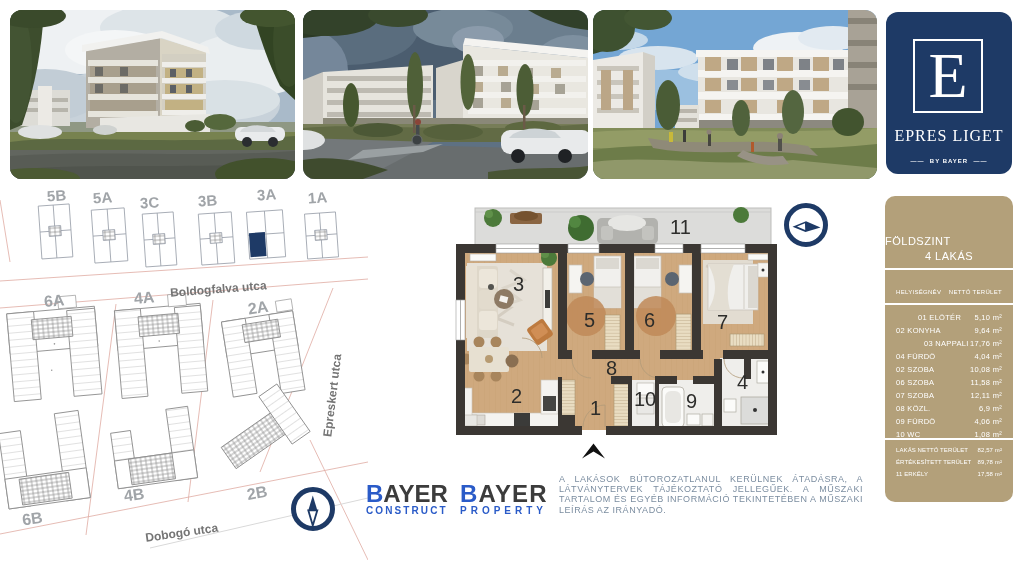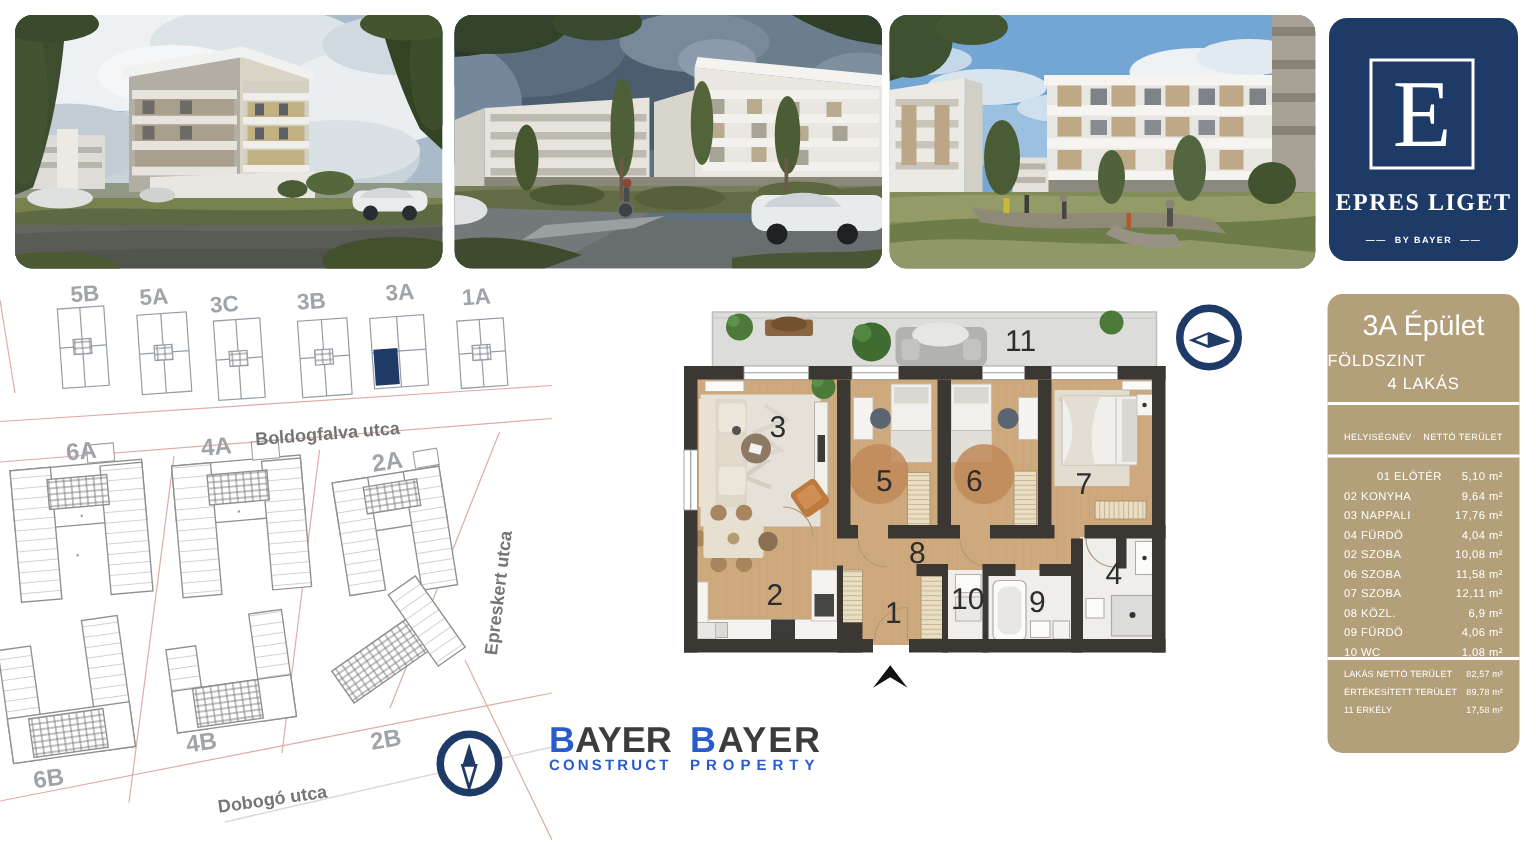--- a/index.html
+++ b/index.html
@@ -210,42 +210,41 @@
   <rect x="185" y="128" width="4" height="13" fill="#52514b"></rect>
   <circle cx="187" cy="126" r="3" fill="#8c8276"></circle>
   <rect x="76" y="122" width="4" height="10" fill="#c8b93a"></rect>
 </svg>
 
 <div class="abs" style="left:886px;top:12px;width:126px;height:162px;background:#1e3a66;border-radius:12px;">
 
   <div class="abs" style="left:27px;top:27px;width:70px;height:74px;border:2px solid #fff;"></div>
   <div class="abs" style="left:27px;top:27px;width:70px;height:74px;color:#fff;font-family:'Liberation Serif',serif;font-size:64px;line-height:74px;text-align:center;">E</div>
 
-  <div class="abs" style="left:0;top:115px;width:126px;text-align:center;color:#fff;font-family:'Liberation Serif',serif;font-size:16px;letter-spacing:1px;font-weight:bold;">EPRES LIGET</div>
+  <div class="abs" style="left:0;top:115px;width:126px;text-align:center;color:#fff;font-family:'Liberation Serif',serif;font-size:16px;letter-spacing:1px;">EPRES LIGET</div>
 
   <div class="abs" style="left:0;top:146px;width:126px;text-align:center;color:#fff;font-size:6px;font-weight:bold;letter-spacing:1px;">——&nbsp;&nbsp;BY BAYER&nbsp;&nbsp;——</div>
 </div>
 
 <div class="abs" style="left:885px;top:196px;width:128px;height:306px;background:#b3a07a;border-radius:10px;color:#fff;">
 
-  <div class="abs" style="left:0;top:11px;width:128px;text-align:center;font-size:19px;">3A Épület</div>
 
   <div class="abs" style="left:0;top:39px;width:128px;font-size:11px;letter-spacing:0.5px;">FÖLDSZINT</div>
   <div class="abs" style="left:0;top:54px;width:128px;text-align:center;font-size:11px;letter-spacing:0.5px;">4 LAKÁS</div>
 
   <div class="abs" style="left:0;top:72px;width:128px;height:2px;background:#fff;"></div>
 
   <div class="abs" style="left:11px;top:93px;font-size:6px;letter-spacing:0.3px;">HELYISÉGNÉV</div>
   <div class="abs" style="right:11px;top:93px;font-size:6px;letter-spacing:0.3px;">NETTÓ TERÜLET</div>
   <div class="abs" style="left:0;top:107px;width:128px;height:2px;background:#fff;"></div>
 
   <div class="abs" style="left:11px;right:11px;top:115px;font-size:7.5px;letter-spacing:0.3px;">
     <div style="height:13px;line-height:13px;position:relative;white-space:nowrap;margin-left:22px;"><span>01 ELÖTÉR</span><span style="position:absolute;right:0;">5,10 m²</span></div>
     <div style="height:13px;line-height:13px;position:relative;white-space:nowrap;"><span>02 KONYHA</span><span style="position:absolute;right:0;">9,64 m²</span></div>
-    <div style="height:13px;line-height:13px;position:relative;white-space:nowrap;"><span>03 NAPPALI</span><span style="position:absolute;right:0;">17,76 m²</span></div>
+    <div style="height:13px;line-height:13px;position:relative;white-space:nowrap;margin-left:28px;"><span>03 NAPPALI</span><span style="position:absolute;right:0;">17,76 m²</span></div>
     <div style="height:13px;line-height:13px;position:relative;white-space:nowrap;"><span>04 FÜRDÖ</span><span style="position:absolute;right:0;">4,04 m²</span></div>
     <div style="height:13px;line-height:13px;position:relative;white-space:nowrap;"><span>02 SZOBA</span><span style="position:absolute;right:0;">10,08 m²</span></div>
     <div style="height:13px;line-height:13px;position:relative;white-space:nowrap;"><span>06 SZOBA</span><span style="position:absolute;right:0;">11,58 m²</span></div>
     <div style="height:13px;line-height:13px;position:relative;white-space:nowrap;"><span>07 SZOBA</span><span style="position:absolute;right:0;">12,11 m²</span></div>
     <div style="height:13px;line-height:13px;position:relative;white-space:nowrap;"><span>08 KÖZL.</span><span style="position:absolute;right:0;">6,9 m²</span></div>
     <div style="height:13px;line-height:13px;position:relative;white-space:nowrap;"><span>09 FÜRDÖ</span><span style="position:absolute;right:0;">4,06 m²</span></div>
     <div style="height:13px;line-height:13px;position:relative;white-space:nowrap;"><span>10 WC</span><span style="position:absolute;right:0;">1,08 m²</span></div>
   </div>
 
   <div class="abs" style="left:0;top:242px;width:128px;height:2px;background:#fff;"></div>
@@ -689,14 +688,17 @@
 <div class="abs" style="left:366px;top:483px;width:92px;">
   <div style="font-weight:bold;font-size:24px;line-height:22px;letter-spacing:0px;color:#3c3c3c;"><span style="color:#2a5bc8;">B</span>AYER</div>
   <div style="font-weight:bold;font-size:10px;letter-spacing:2.1px;color:#2a5bc8;margin-top:0px;">CONSTRUCT</div>
 </div>
 
 <div class="abs" style="left:460px;top:483px;width:94px;">
   <div style="font-weight:bold;font-size:24px;line-height:22px;letter-spacing:1.2px;color:#3c3c3c;"><span style="color:#2a5bc8;">B</span>AYER</div>
   <div style="font-weight:bold;font-size:10px;letter-spacing:4.0px;color:#2a5bc8;margin-top:0px;">PROPERTY</div>
 </div>
 
-
+<div class="abs" style="left:559px;top:474px;width:304px;font-size:9px;line-height:10.2px;letter-spacing:0.55px;color:#7b8da0;text-align:justify;">
+A LAKÁSOK BÚTOROZATLANUL KERÜLNEK ÁTADÁSRA, A LÁTVÁNYTERVEK TÁJÉKOZTATÓ JELLEGŰEK. A MŰSZAKI TARTALOM ÉS EGYÉB INFORMÁCIÓ TEKINTETÉBEN A MŰSZAKI LEÍRÁS AZ IRÁNYADÓ.
 </div>
 
+</div>
+
 </body></html>

